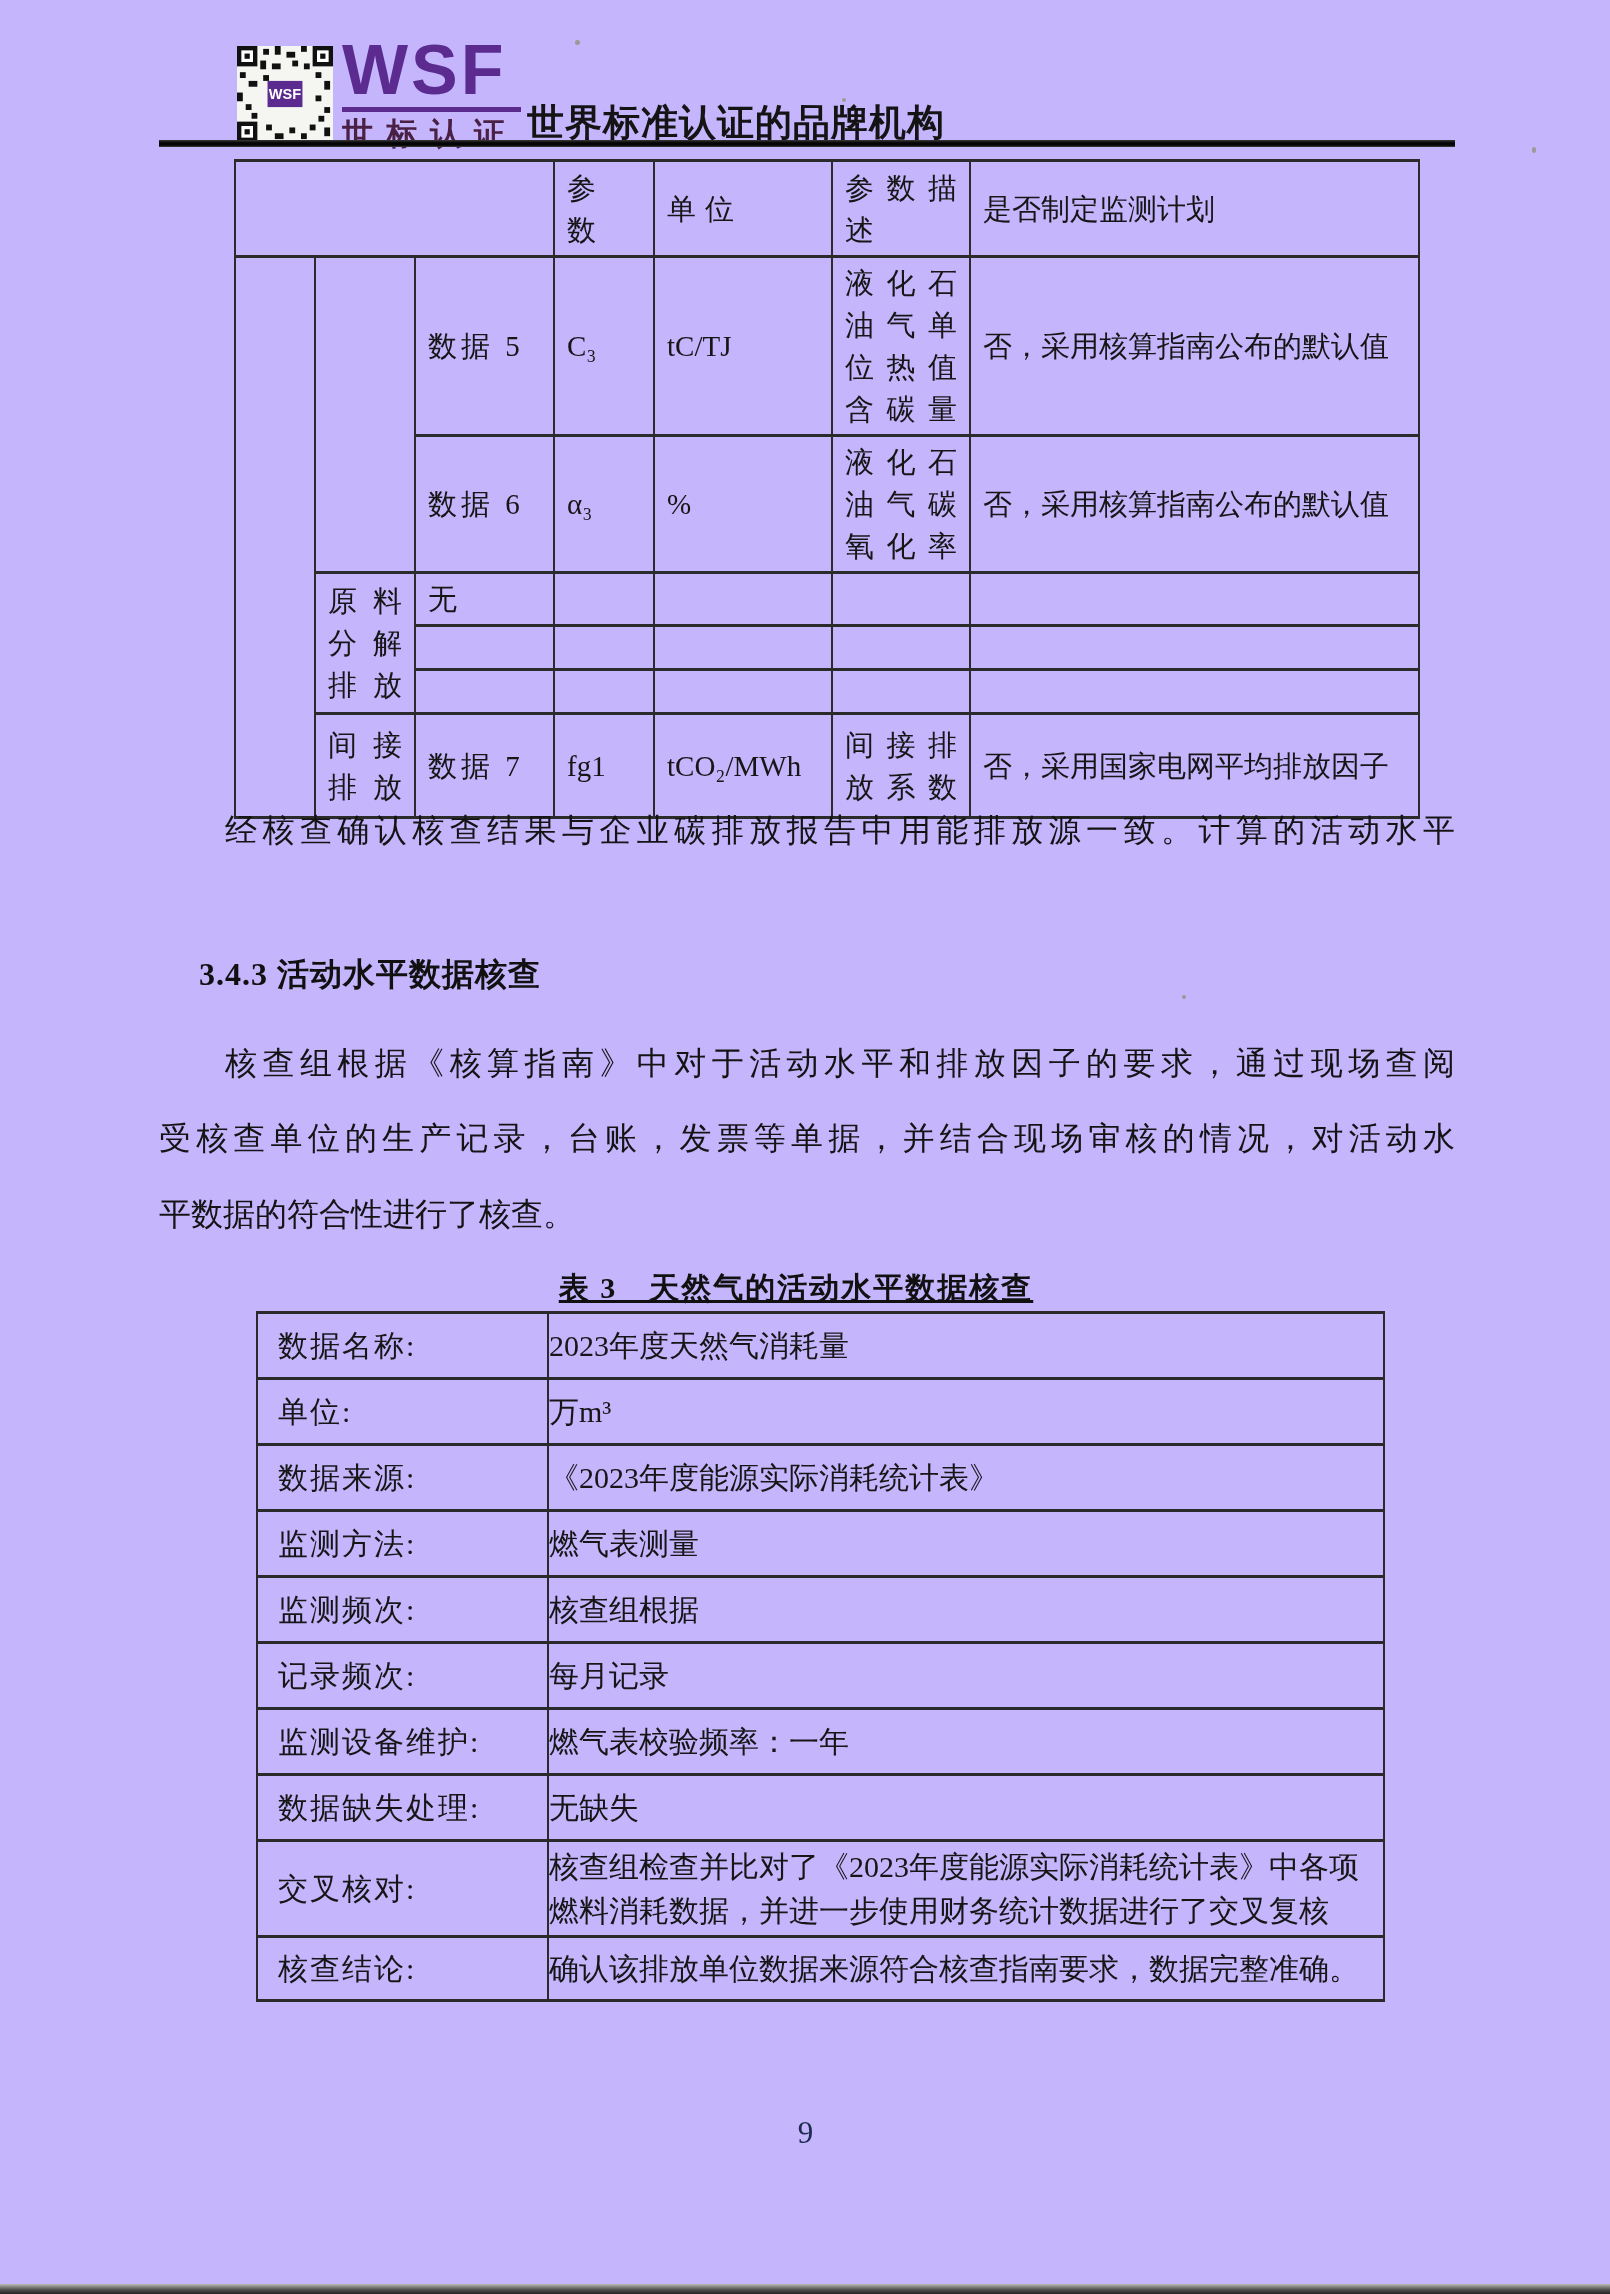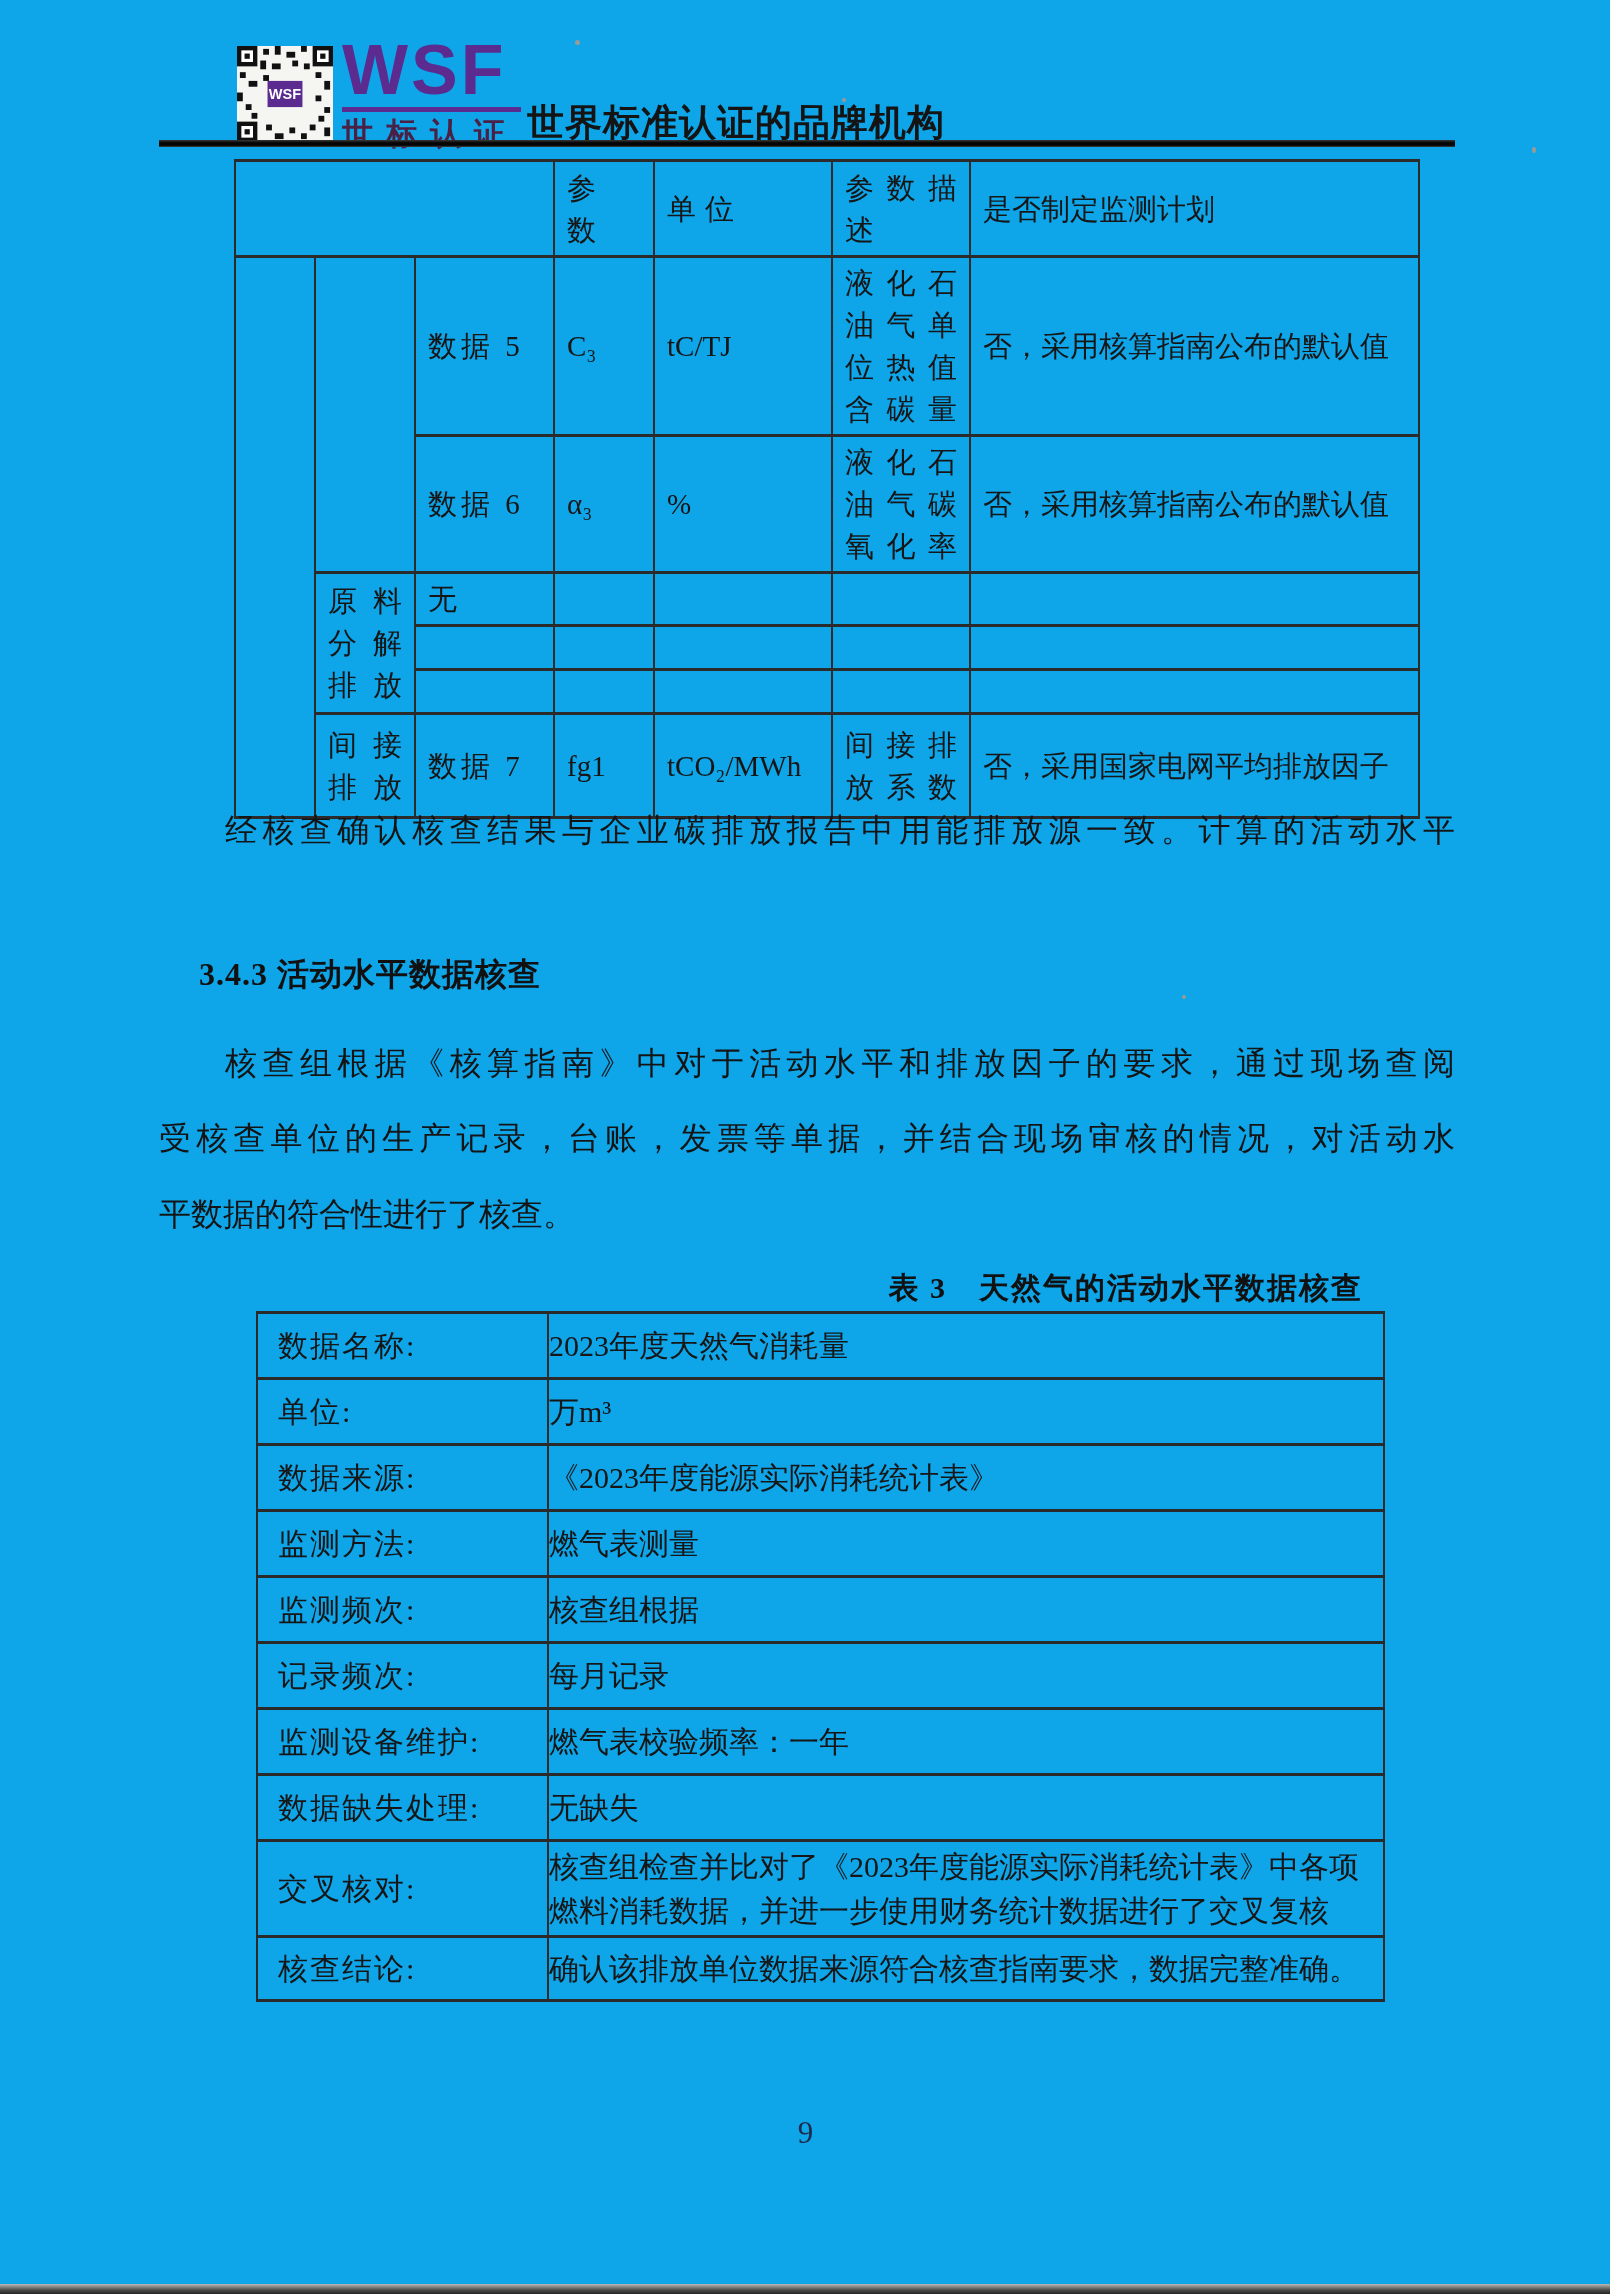--- a/index.html
+++ b/index.html
@@ -1,19 +1,19 @@
 <!DOCTYPE html>
 <html><head>
 <meta charset="utf-8">
 <style>
   * { margin:0; padding:0; box-sizing:border-box; }
   html,body { background:#d8d8d4; }
   .page {
     position:relative; width:1611px; height:2294px;
-    background:#0ea5e9; overflow:hidden;
+    background:#c4b5fd; overflow:hidden;
     font-family:"Liberation Serif","DejaVu Serif",serif;
     color:#161616;
   }
   
   .qr { position:absolute; left:237px; top:46px; width:96px; height:96px; }
   .wsf-word {
     position:absolute; left:342px; top:34px;
     font-family:"Liberation Sans","DejaVu Sans",sans-serif;
     font-weight:900; font-size:70px; line-height:72px; letter-spacing:3px;
     color:#5b2b8f;
@@ -55,22 +55,22 @@
     font-size:32px; line-height:44px; color:#141414;
     text-align:justify; text-align-last:justify;
   }
   .bodyline.short { text-align:left; text-align-last:left; }
   .indent { text-indent:66px; }
   .heading {
     position:absolute; left:199px; font-size:32px; font-weight:bold; color:#111;
     letter-spacing:1px;
   }
   .caption {
-    position:absolute; left:229px; width:1134px; text-align:right;
-    font-size:30px; font-weight:bold; color:#111; letter-spacing:2px;
+    position:absolute; left:229px; width:1134px; text-align:center;
+    font-size:30px; font-weight:bold; color:#111; letter-spacing:2px;text-decoration:underline;
   }
 
   
   .t3-wrap { position:absolute; left:256px; top:1311px; }
   table.t3 { border-collapse:collapse; table-layout:fixed; width:1126px; }
   table.t3 td {
     border:2px solid #2a2a2a; border-top-width:3px; border-bottom-width:3px;
     font-size:30px; vertical-align:middle; line-height:44px; color:#161616;
   }
   table.t3 td.lab { padding-left:20px; letter-spacing:2px; }

